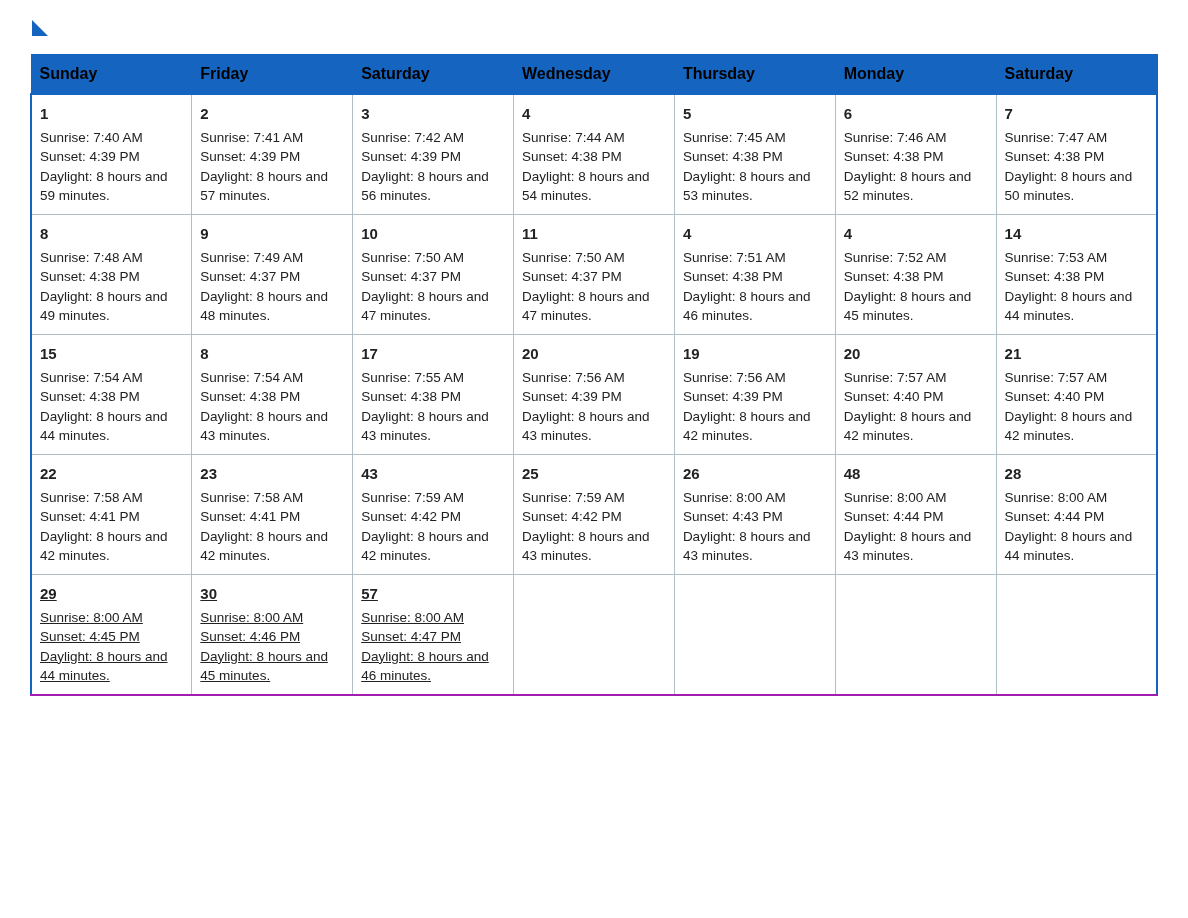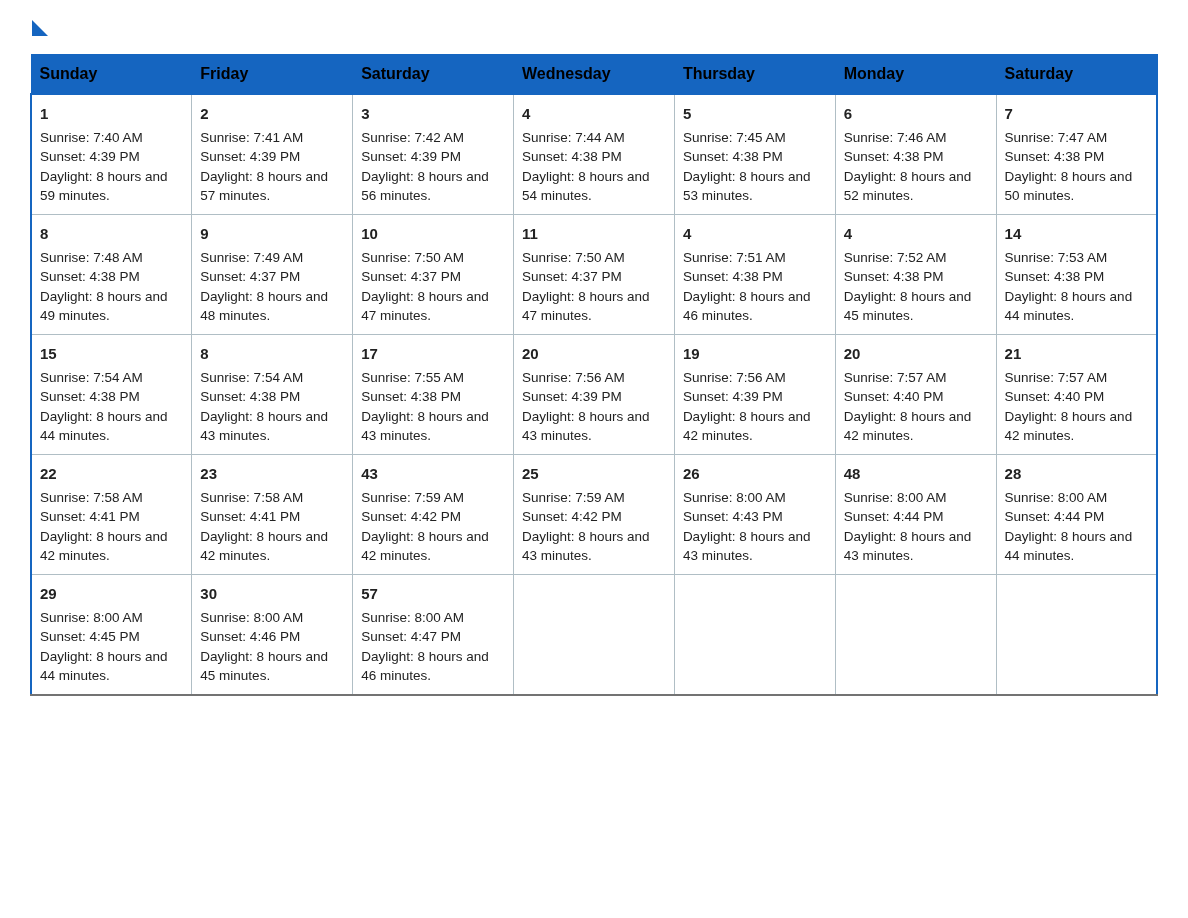--- a/index.html
+++ b/index.html
@@ -63,21 +63,22 @@
     tbody tr:first-child td {
       border-top: 2px solid #1565c0;
     }
     tbody tr td:first-child {
       border-left: 2px solid #1565c0;
     }
     tbody tr td:last-child {
       border-right: 2px solid #1565c0;
     }
     tbody tr:last-child td {
-      border-bottom: 2px solid #737373;
+      border-bottom: 2px solid #a21caf;
+      text-decoration: underline;
     }
     tbody tr td.empty {
       background: #fff;
     }
     .logo-wrapper {
       display: flex;
       flex-direction: column;
     }
     .logo-line1 {
       display: flex;

